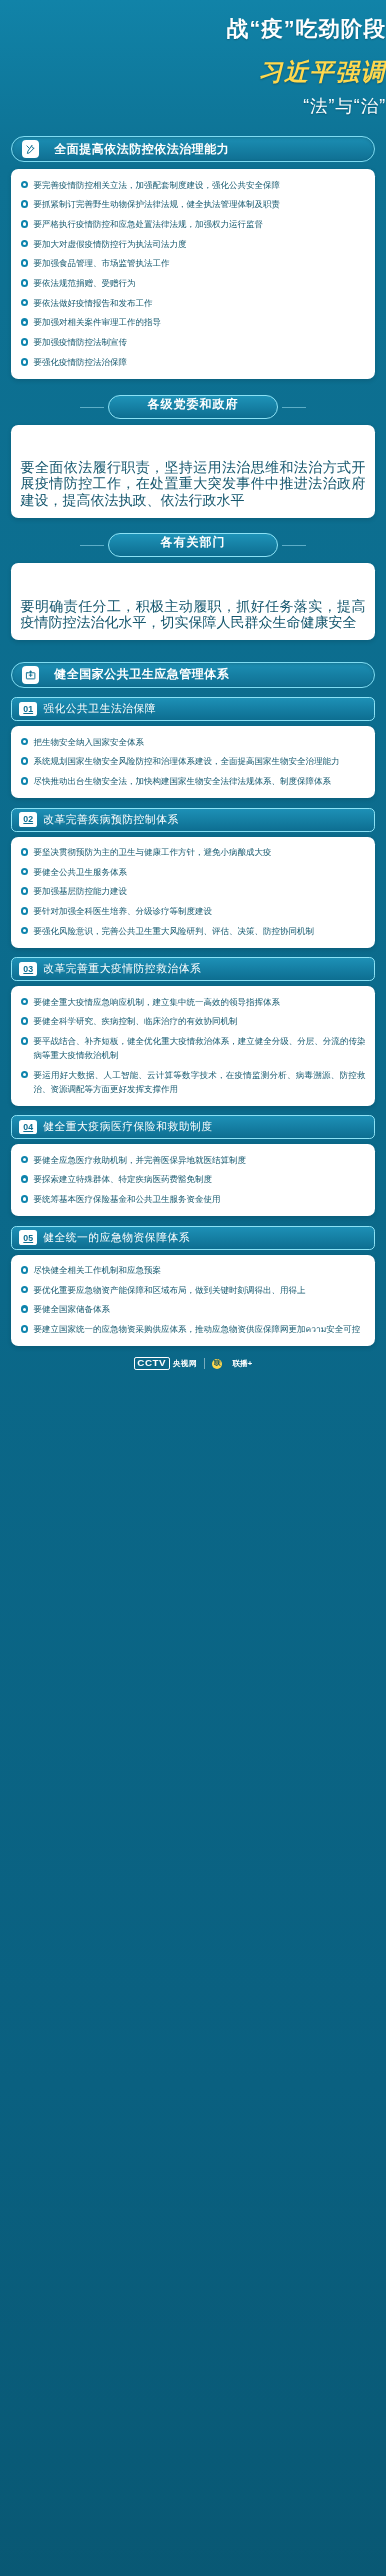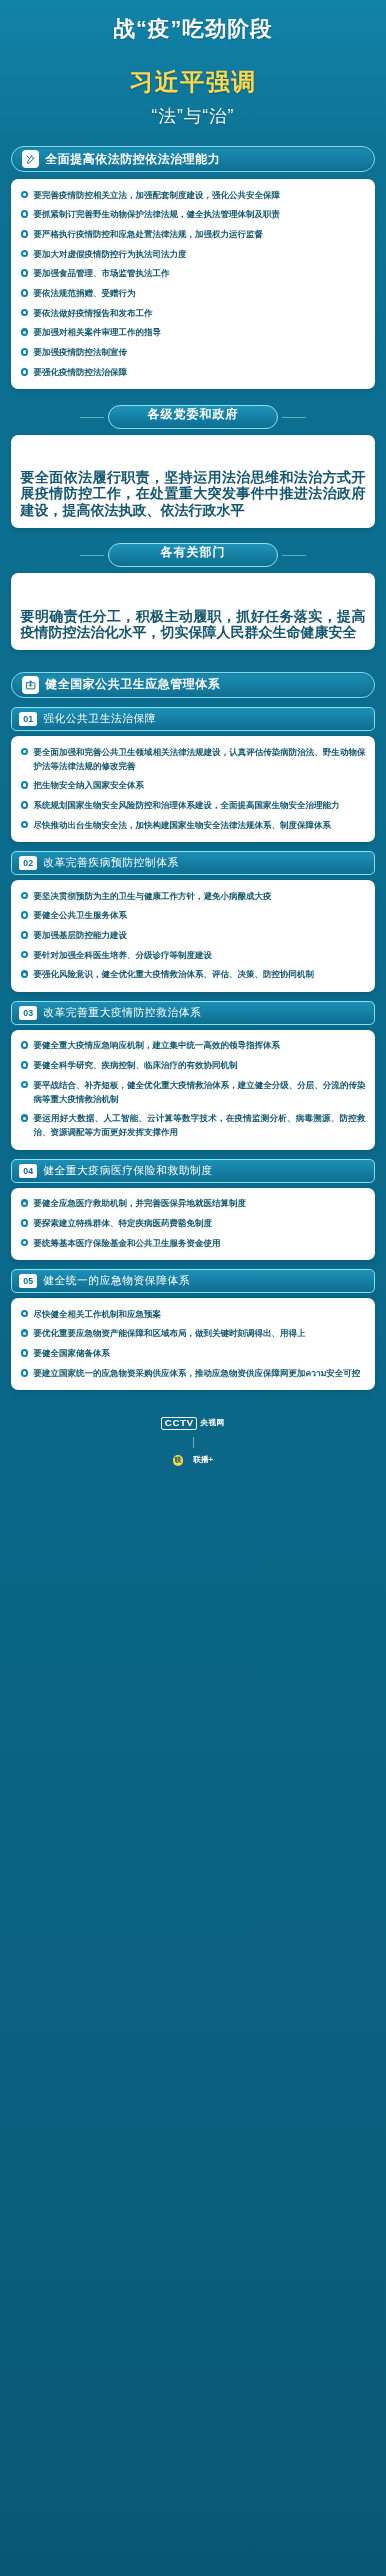--- a/index.html
+++ b/index.html
@@ -13,36 +13,37 @@
     width: 386px;
     min-height: 2782px;
     background: linear-gradient(180deg, #1183a8 0%, #0d7193 6%, #0b6a8b 40%, #0a6080 75%, #08556f 100%);
     position: relative;
     padding-bottom: 31px;
   }
 
   
   .header {
     padding: 14.4px 0 5.2px 0;
-    text-align: center;
+    text-align: right;
   }
   .h-line1 {
     font-size: 21.6px;
     font-weight: bold;
     color: #ffffff;
     letter-spacing: 1px;
     text-shadow: 0 1px 1.5px rgba(0,0,0,.25);
   }
   .h-line2 {
-    margin-top: 23px;
+    margin-top: 13px;
     font-size: 24px;
     font-weight: bold;
     color: #ffd84d;
     letter-spacing: 1.5px;
     text-shadow: 0 1px 2.1px rgba(0,0,0,.28);
+    font-style: italic;
   }
   .h-line3 {
     margin-top: 5.2px;
     font-size: 17.5px;
     font-weight: normal;
     color: #ffffff;
     letter-spacing: 1px;
     text-shadow: 0 1px 1.5px rgba(0,0,0,.25);
   }
 
@@ -50,20 +51,21 @@
   .sec-title {
     margin: 13.4px 11.3px 7.2px 11.3px;
     background: linear-gradient(180deg,#1c8fb4 0%, #0f6f92 100%);
     border: 1px solid #7fdcf2;
     border-radius: 13.4px;
     height: 26px;
     display: flex;
     align-items: center;
     padding: 0 9.3px;
     box-shadow: 0 1px 3.1px rgba(0,0,0,.18) inset;
+    gap: 9px;
   }
   .sec-title .badge {
     width: 17.5px; height: 17.5px;
     border-radius: 4.1px;
     background: #ffffff;
     display: flex; align-items: center; justify-content: center;
     margin-right: 6.2px;
     flex: 0 0 auto;
   }
   .sec-title .badge svg { display:block; }
@@ -98,21 +100,20 @@
   .pill-title::before { left: -29px; }
   .pill-title::after { right: -29px; }
 
   
   .card {
     margin: 0 11.3px 3.1px 11.3px;
     background: #ffffff;
     border-radius: 7.2px;
     padding: 8.2px 9.3px 9.3px 9.3px;
     box-shadow: 0 1.5px 4.1px rgba(0,0,0,.13);
-    font-weight: bold;
   }
   .para {
     font-size: 14px;
     line-height: 16.5px;
     color: #14566d;
     text-align: justify;
     margin-top: 26px;
   }
 
   
@@ -159,34 +160,34 @@
   .numbar .num {
     width: 17.5px; height: 14.4px;
     background: #ffffff;
     color: #0d6e91;
     font-size: 8.8px;
     font-weight: bold;
     border-radius: 2.6px;
     display:flex; align-items:center; justify-content:center;
     margin-right: 6.2px;
     flex: 0 0 auto;
+    text-decoration: underline;
   }
   .numbar .nb-text {
     color: #ffffff; font-size: 10.8px; font-weight: normal; letter-spacing: 0.5px;
   }
 
   
   .footer {
-    margin-top: 27px;
+    margin-top: 11px;
     display: flex;
     align-items: center;
     justify-content: center;
     gap: 7.2px;
     padding-bottom: 11.3px;
-    flex-direction: column;
   }
   .logo-cctv {
     display: flex; align-items: center; gap: 3.1px;
     color: #ffffff; font-size: 7.7px; font-weight: bold;
     letter-spacing: 0.5px;
   }
   .logo-cctv .mark {
     font-size: 9.8px; font-weight: bold; color:#ffffff;
     border: 1px solid #ffffff; border-radius: 2.1px;
     padding: 0 2.6px; line-height: 10.8px;
@@ -293,24 +294,20 @@
   </div>
 
   <div class="numbar">
     <span class="num">01</span>
     <span class="nb-text">强化公共卫生法治保障</span>
   </div>
   <div class="card">
     <ul class="blist">
       <li>
           <span class="dot"></span>
-          <span class="li-text">要全面加强和完善公共卫生领域相关法律法规建设，认真评估传染病防治法、野生动物保护法等法律法规的修改完善</span>
-        </li>
-      <li>
-          <span class="dot"></span>
           <span class="li-text">把生物安全纳入国家安全体系</span>
         </li>
       <li>
           <span class="dot"></span>
           <span class="li-text">系统规划国家生物安全风险防控和治理体系建设，全面提高国家生物安全治理能力</span>
         </li>
       <li>
           <span class="dot"></span>
           <span class="li-text">尽快推动出台生物安全法，加快构建国家生物安全法律法规体系、制度保障体系</span>
         </li>
@@ -334,21 +331,21 @@
       <li>
           <span class="dot"></span>
           <span class="li-text">要加强基层防控能力建设</span>
         </li>
       <li>
           <span class="dot"></span>
           <span class="li-text">要针对加强全科医生培养、分级诊疗等制度建设</span>
         </li>
       <li>
           <span class="dot"></span>
-          <span class="li-text">要强化风险意识，健全优化重大疫情救治体系、评估、决策、防控协同机制</span>
+          <span class="li-text">要强化风险意识，完善公共卫生重大风险研判、评估、决策、防控协同机制</span>
         </li>
     </ul>
   </div>
 
   <div class="numbar">
     <span class="num">03</span>
     <span class="nb-text">改革完善重大疫情防控救治体系</span>
   </div>
   <div class="card">
     <ul class="blist">

